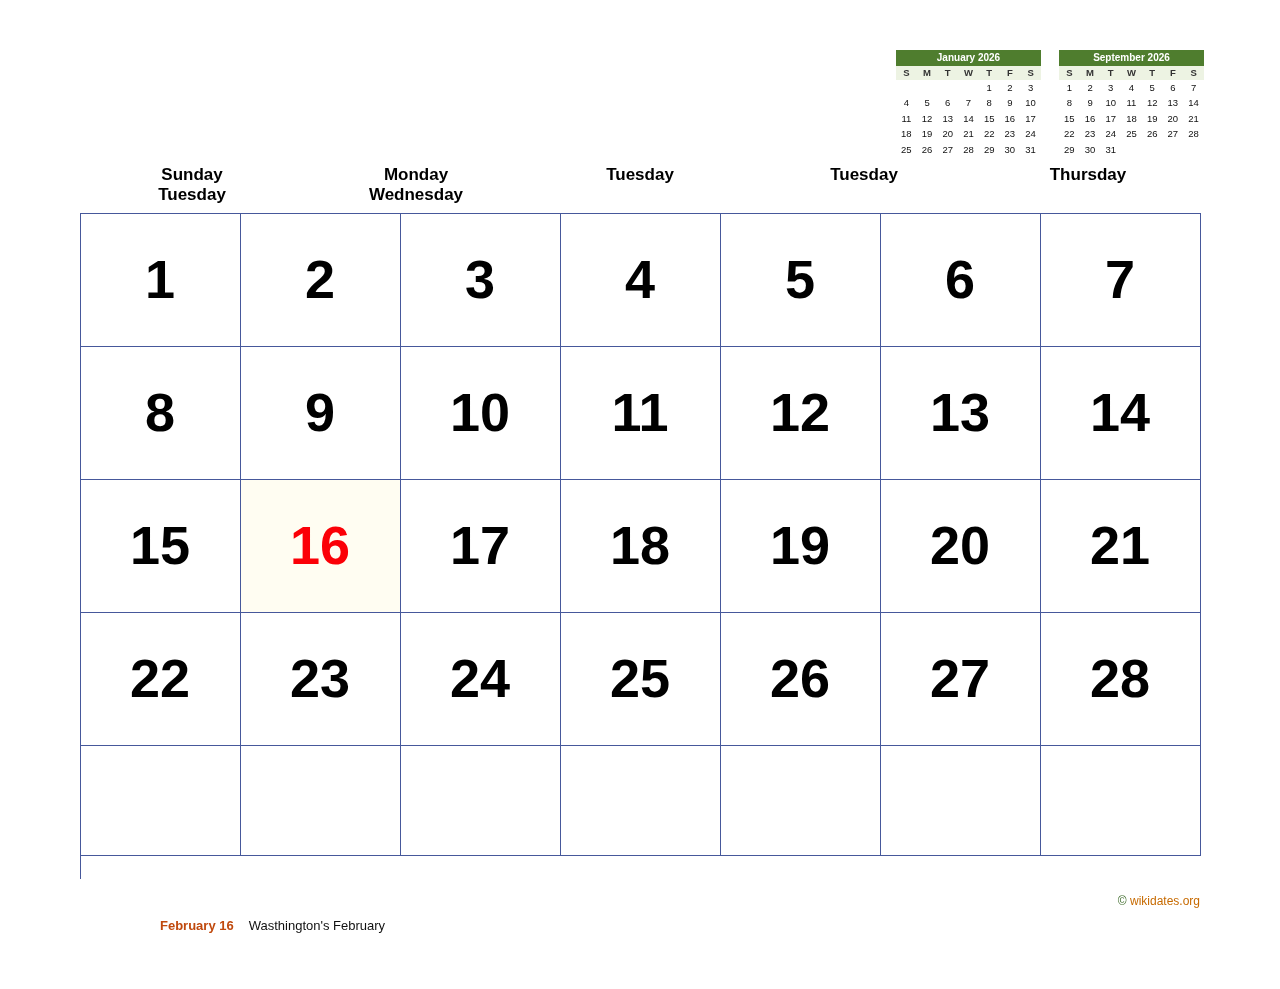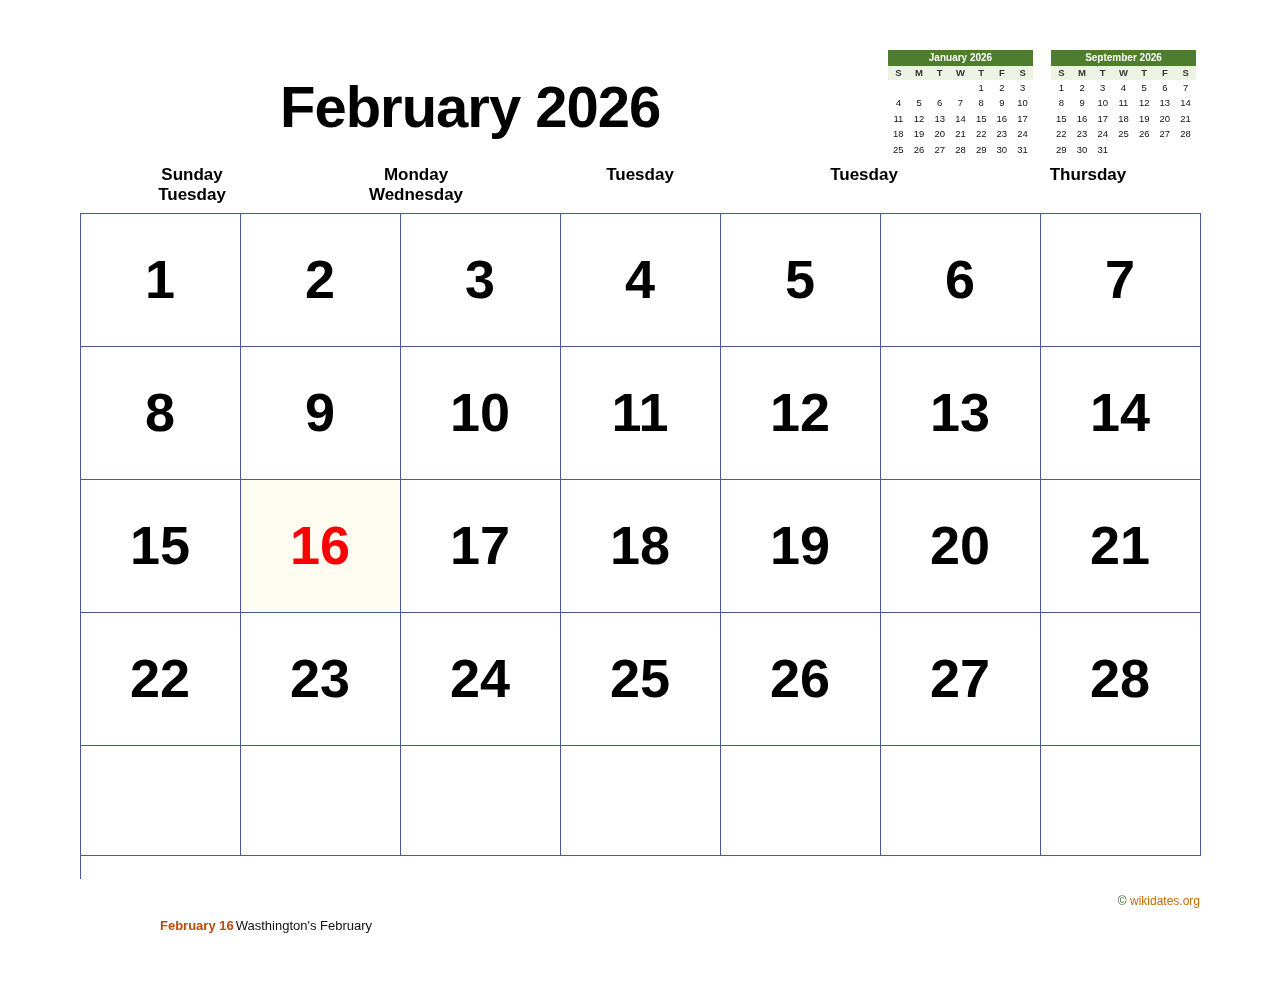--- a/index.html
+++ b/index.html
@@ -29,21 +29,21 @@
     font-weight: bold;
     letter-spacing: -1px;
     line-height: 1;
     white-space: nowrap;
   }
 
   
   .mini-wrap {
     position: absolute;
     top: 50px;
-    right: 84px;
+    right: 76px;
     display: flex;
     gap: 18px;
   }
   .mini {
     width: 145px;
   }
   .mini-title {
     background: #4f7d2e;
     color: #ffffff;
     font-size: 10px;
@@ -137,38 +137,37 @@
   .credit .wd { color: #c76a00; }
   .events {
     width: 1120px;
     margin: 8px auto 0 auto;
     padding-left: 80px;
     box-sizing: border-box;
     font-size: 13px;
   }
   .event-row {
     display: flex;
-    gap: 2px;
+    gap: 15px;
     align-items: baseline;
     line-height: 1.6;
   }
   .event-date {
     color: #c0490d;
     font-weight: bold;
     white-space: nowrap;
   }
   .event-name {
     color: #111111;
   }
 </style>
 </head>
 <body>
 
 <div class="header">
-  <div class="month-title">February 2026</div>
 
   <div class="mini-wrap">
 
   <div class="mini">
         <div class="mini-title">January 2026</div>
         <table>
           <thead>
             <tr>
               <th>S</th>
               <th>M</th>

